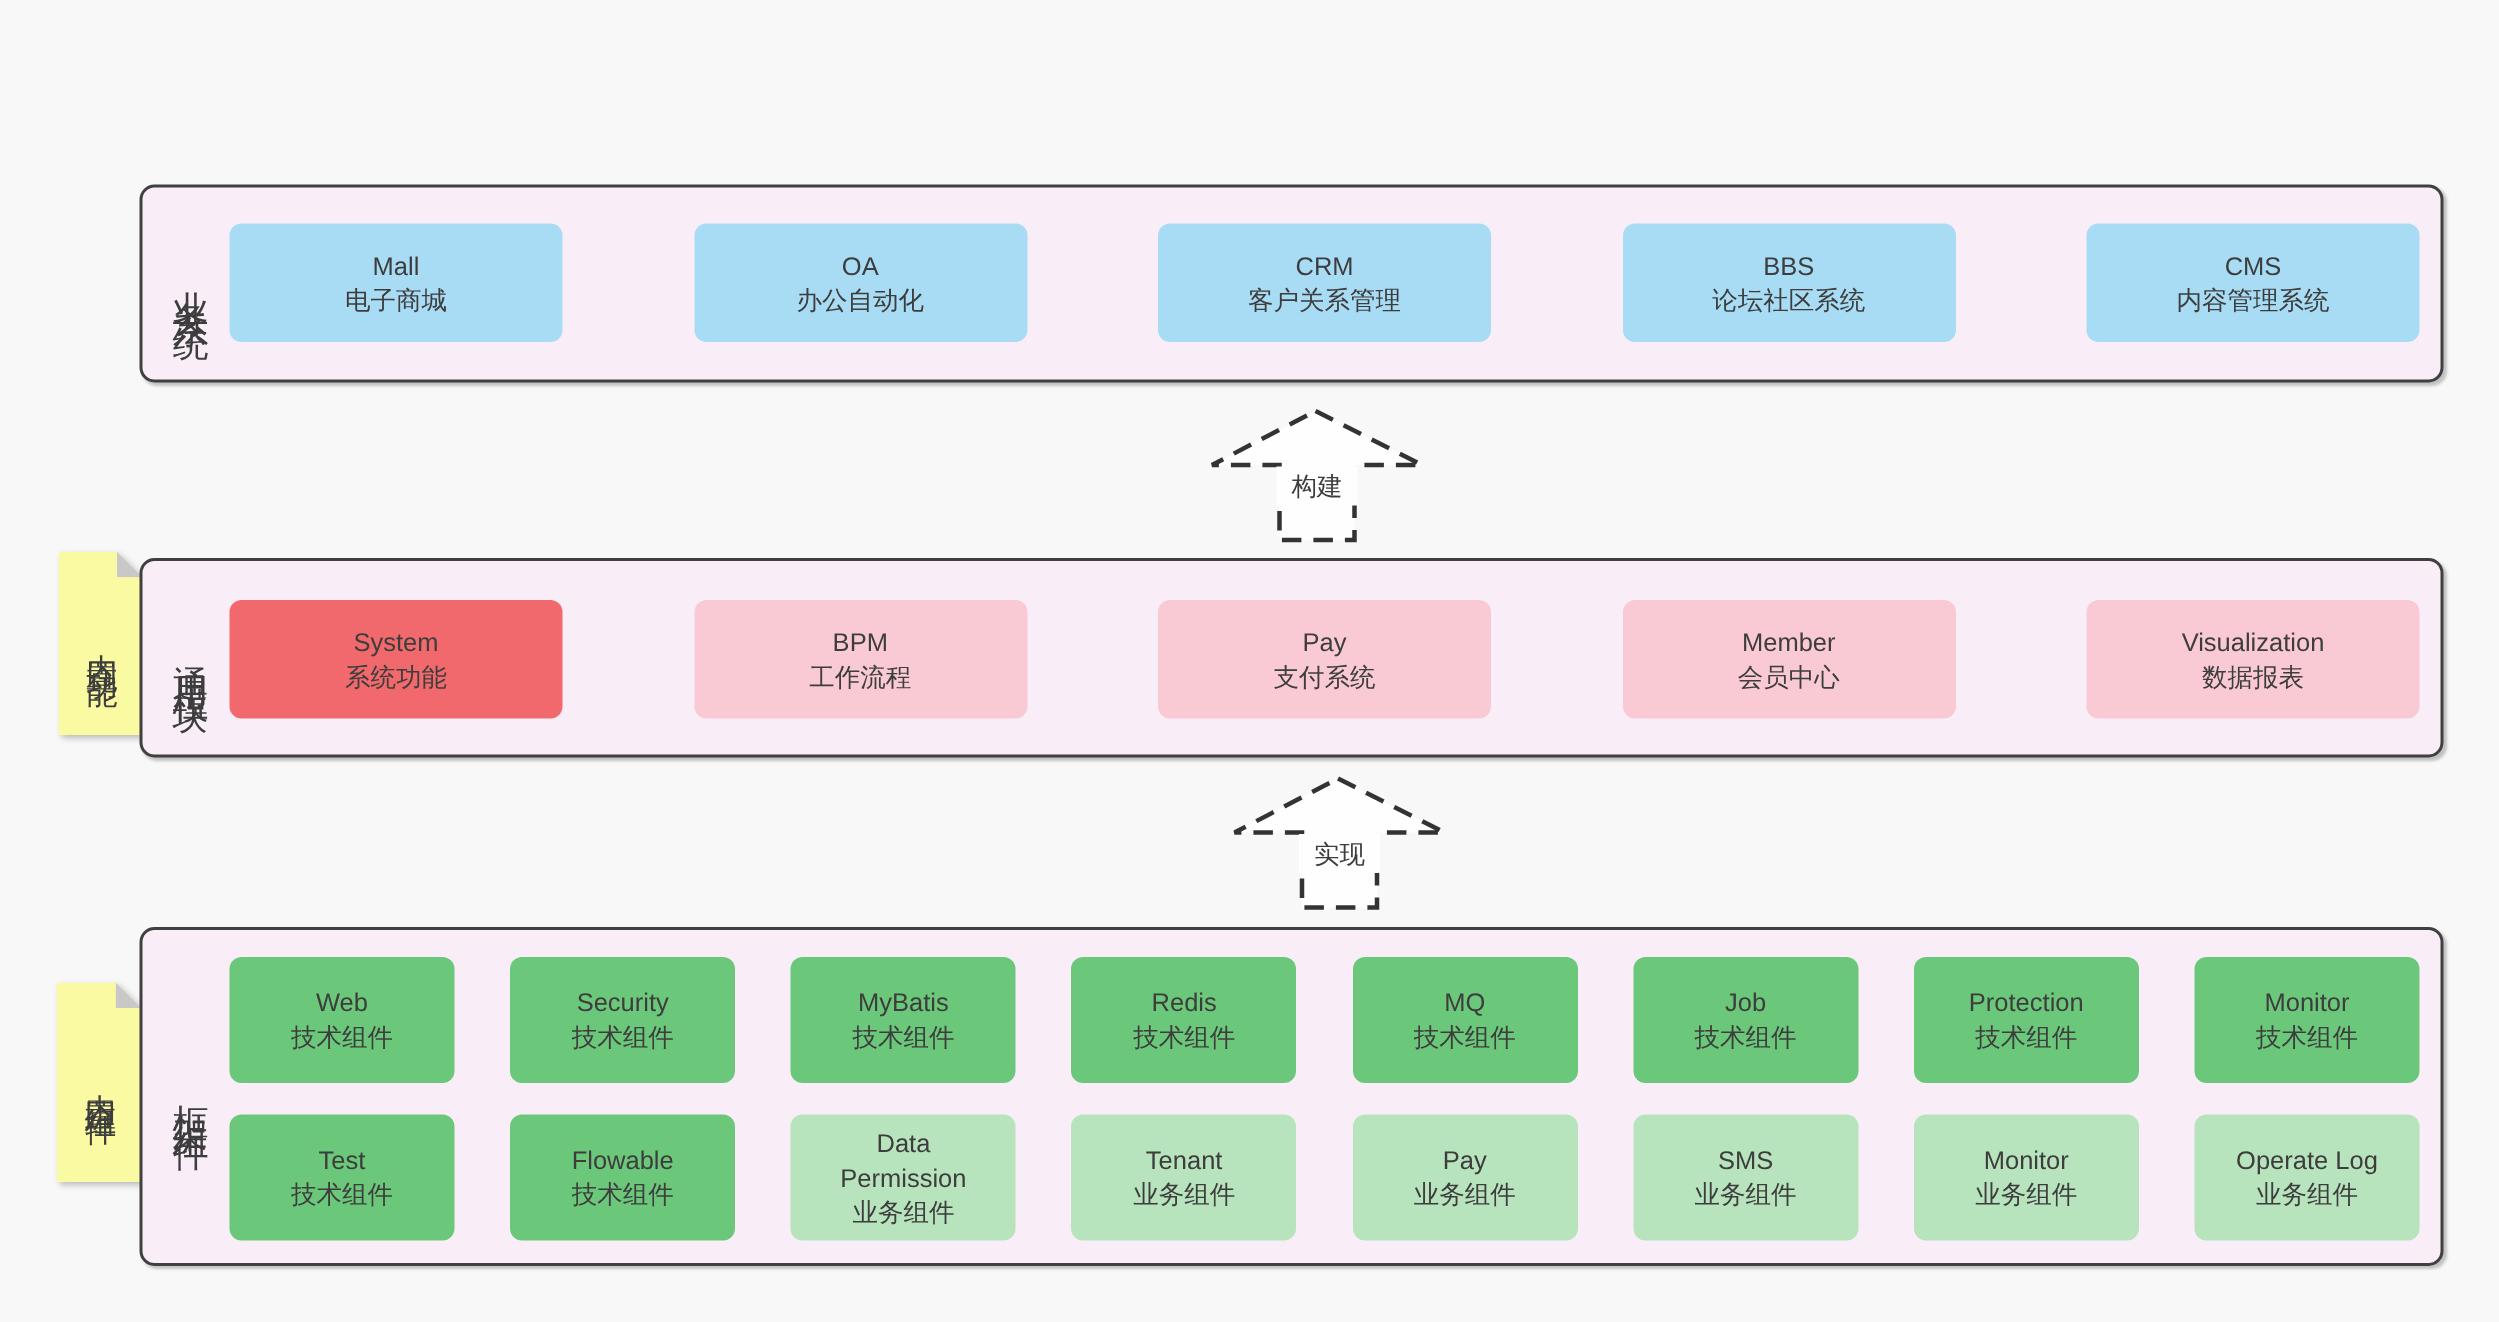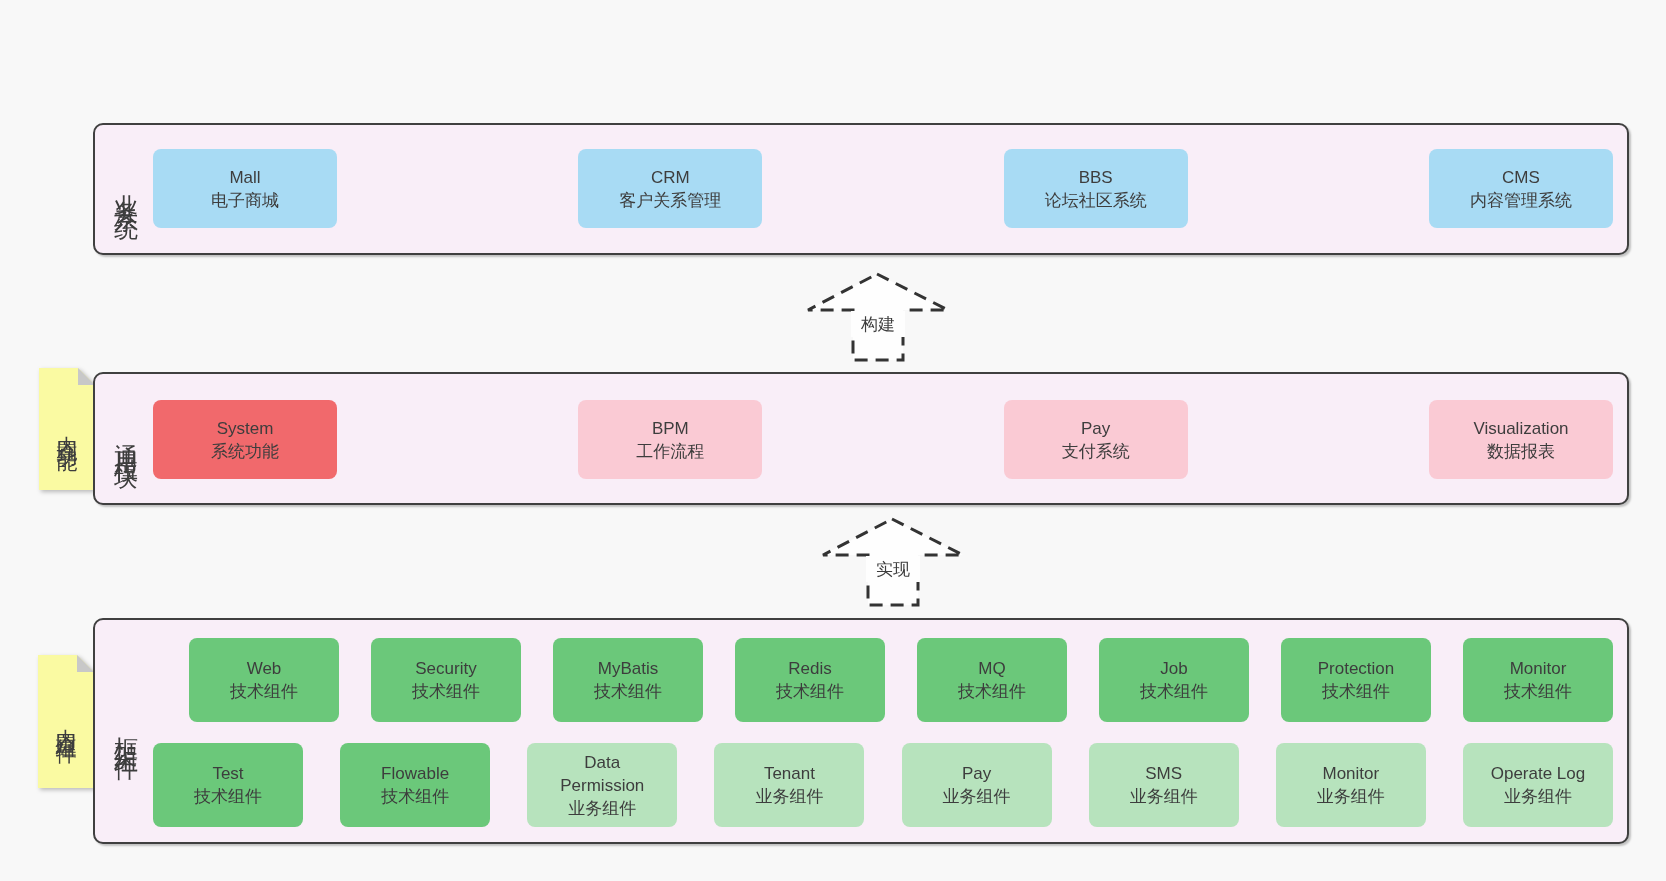--- a/index.html
+++ b/index.html
@@ -26,31 +26,31 @@
   .v-label{
     position:absolute;left:8px;top:0;bottom:0;width:46px;
     display:flex;align-items:center;justify-content:center;
     writing-mode:vertical-rl;text-orientation:upright;
     font-size:24px;letter-spacing:7px;color:var(--text);
   }
 
   .row{position:absolute;left:58px;right:14px;display:flex;justify-content:space-between;}
   .row-business{top:24px;bottom:25px;}
   .row-modules{top:26px;bottom:24px;}
-  .row-fw1{top:18px;height:84px;margin-left:36px;}
+  .row-fw1{top:18px;height:84px;}
   .row-fw2{top:123px;height:84px;}
 
   
   .box{
     border-radius:8px;display:flex;flex-direction:column;
     align-items:center;justify-content:center;
     text-align:center;font-size:17px;line-height:23px;
     padding:2px 8px;box-sizing:border-box;
   }
-  .cols6 .box{width:184px;}
+  .cols6 .box{width:222px;}
   .cols8 .box{width:150px;}
   .cols8 .box-title{max-width:112px;}
   .box.blue{background:var(--blue,#a8dbf4);}
   .box.red{background:var(--red,#f1696c);}
   .box.pink{background:var(--pink,#facad4);}
   .box.green{background:var(--green,#6bc87a);}
   .box.green-light{background:var(--green-light,#b7e3bd);}
 
   
   .sticky{position:absolute;width:56px;filter:drop-shadow(2px 2px 2px rgba(0,0,0,.25));}
@@ -101,20 +101,24 @@
   </aside>
 
   <section class="panel panel-business">
     <div class="v-label">业务系统</div>
     <div class="row row-business cols6">
       <div class="box blue">
         <div class="box-title">Mall</div>
         <div class="box-sub">电子商城</div>
       </div>
       <div class="box blue">
+        <div class="box-title">OA</div>
+        <div class="box-sub">办公自动化</div>
+      </div>
+      <div class="box blue">
         <div class="box-title">CRM</div>
         <div class="box-sub">客户关系管理</div>
       </div>
       <div class="box blue">
         <div class="box-title">BBS</div>
         <div class="box-sub">论坛社区系统</div>
       </div>
       <div class="box blue">
         <div class="box-title">CMS</div>
         <div class="box-sub">内容管理系统</div>
@@ -137,20 +141,24 @@
       </div>
       <div class="box pink">
         <div class="box-title">BPM</div>
         <div class="box-sub">工作流程</div>
       </div>
       <div class="box pink">
         <div class="box-title">Pay</div>
         <div class="box-sub">支付系统</div>
       </div>
       <div class="box pink">
+        <div class="box-title">Member</div>
+        <div class="box-sub">会员中心</div>
+      </div>
+      <div class="box pink">
         <div class="box-title">Visualization</div>
         <div class="box-sub">数据报表</div>
       </div>
     </div>
   </section>
 
   <svg class="arrow arrow-2" viewBox="0 0 146 92">
     <path class="arrow-path" d="M72,3 L143,39 L98,39 L98,89 L48,89 L48,39 L3,39 Z"></path>
     <rect class="arrow-label-bg" x="46" y="40" width="54" height="26"></rect>
     <text x="73" y="59" text-anchor="middle">实现</text>

